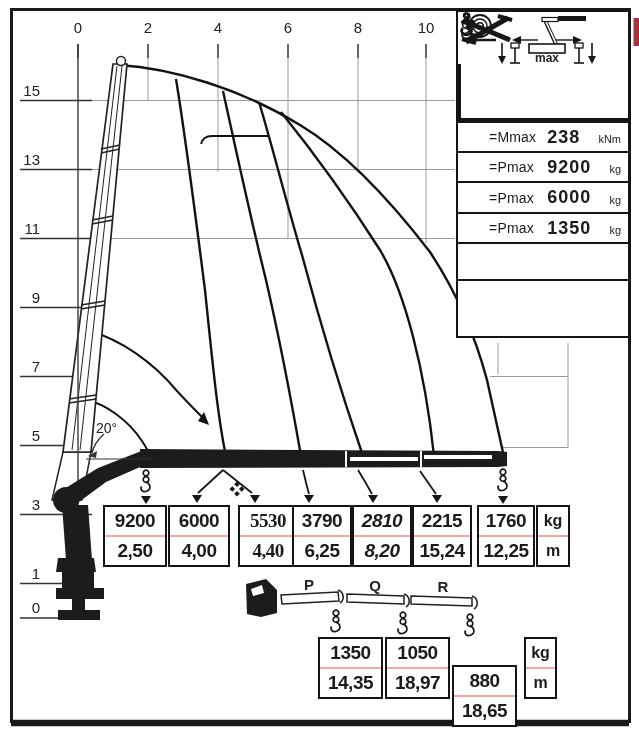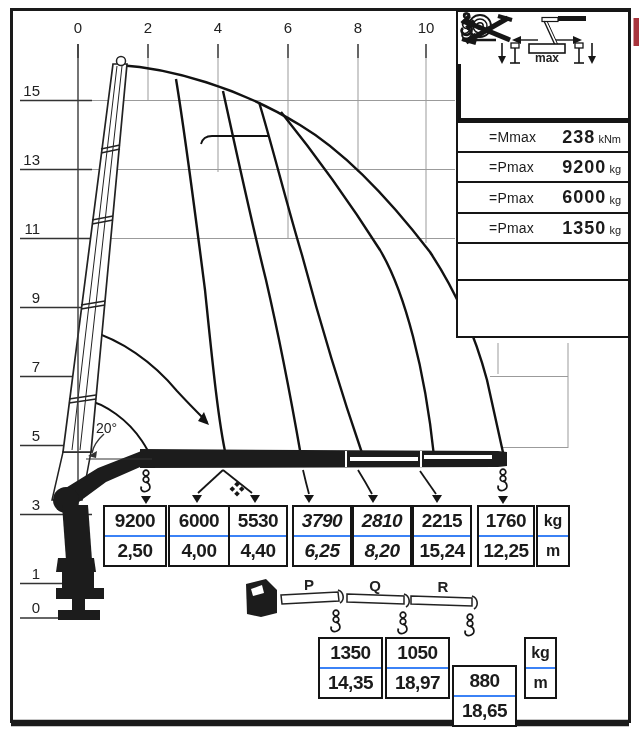--- a/index.html
+++ b/index.html
@@ -13,27 +13,27 @@
           border:2px solid #151515;background:#fff;box-sizing:border-box;z-index:5;}
   .legend-logo{position:relative;height:106px;border-bottom:5px solid #151515;background:#fff;}
   .legend-bar{position:absolute;left:-2px;top:52px;width:5px;height:56px;background:#151515;}
   .legend-row{display:flex;align-items:center;height:28px;border-bottom:2px solid #151515;
               padding:0 7px 0 5px;box-sizing:content-box;}
   .legend-row.r3{height:29px;} .legend-row.icons{height:35px;justify-content:space-around;}
   .legend-row.outrigger{height:61px;border-bottom:none;justify-content:center;}
   .l-icon{width:26px;display:flex;justify-content:center;align-items:center;}
   .l-label{font-size:14px;letter-spacing:0.2px;}
   .l-value{margin-left:auto;font-size:18px;font-weight:bold;letter-spacing:1px;}
-  .l-unit{font-size:11px;margin-left:3px;position:relative;top:2px;text-align:right;}
+  .l-unit{font-size:11px;margin-left:18px;position:relative;top:2px;text-align:right;}
 
   
   .vbox{position:absolute;border:2px solid #151515;background:#fff;z-index:4;}
   .vbox .cell{height:28px;line-height:28px;text-align:center;font-weight:bold;
               font-size:19px;letter-spacing:-0.5px;}
-  .vbox .cell + .cell{border-top:2px solid #3b82f6;}
+  .vbox .cell + .cell{border-top:2px solid #fca5a5;}
   .cap .vbox{top:505px;}
   .ext .vbox{top:637px;}
   .unitbox .cell{font-size:16px;letter-spacing:0;}
 </style>
 </head>
 <body>
 
 <div class="stage">
 
   <svg width="639" height="737" viewBox="0 0 639 737">
@@ -310,25 +310,25 @@
 
   <div class="cap">
     <div class="vbox" style="left:103px;width:60px;">
       <div class="cell">9200</div>
       <div class="cell">2,50</div>
     </div>
     <div class="vbox" style="left:168px;width:58px;">
       <div class="cell">6000</div>
       <div class="cell">4,00</div>
     </div>
-    <div class="vbox" style="left:228px;width:56px;">
+    <div class="vbox" style="left:238px;width:56px;font-family:Liberation Serif, serif;">
       <div class="cell">5530</div>
       <div class="cell">4,40</div>
     </div>
-    <div class="vbox" style="left:292px;width:56px;font-style:italic;">
+    <div class="vbox" style="left:292px;width:56px;">
       <div class="cell">3790</div>
       <div class="cell">6,25</div>
     </div>
     <div class="vbox" style="left:352px;width:56px;font-style:italic;">
       <div class="cell">2810</div>
       <div class="cell">8,20</div>
     </div>
     <div class="vbox" style="left:412px;width:56px;">
       <div class="cell">2215</div>
       <div class="cell">15,24</div>

